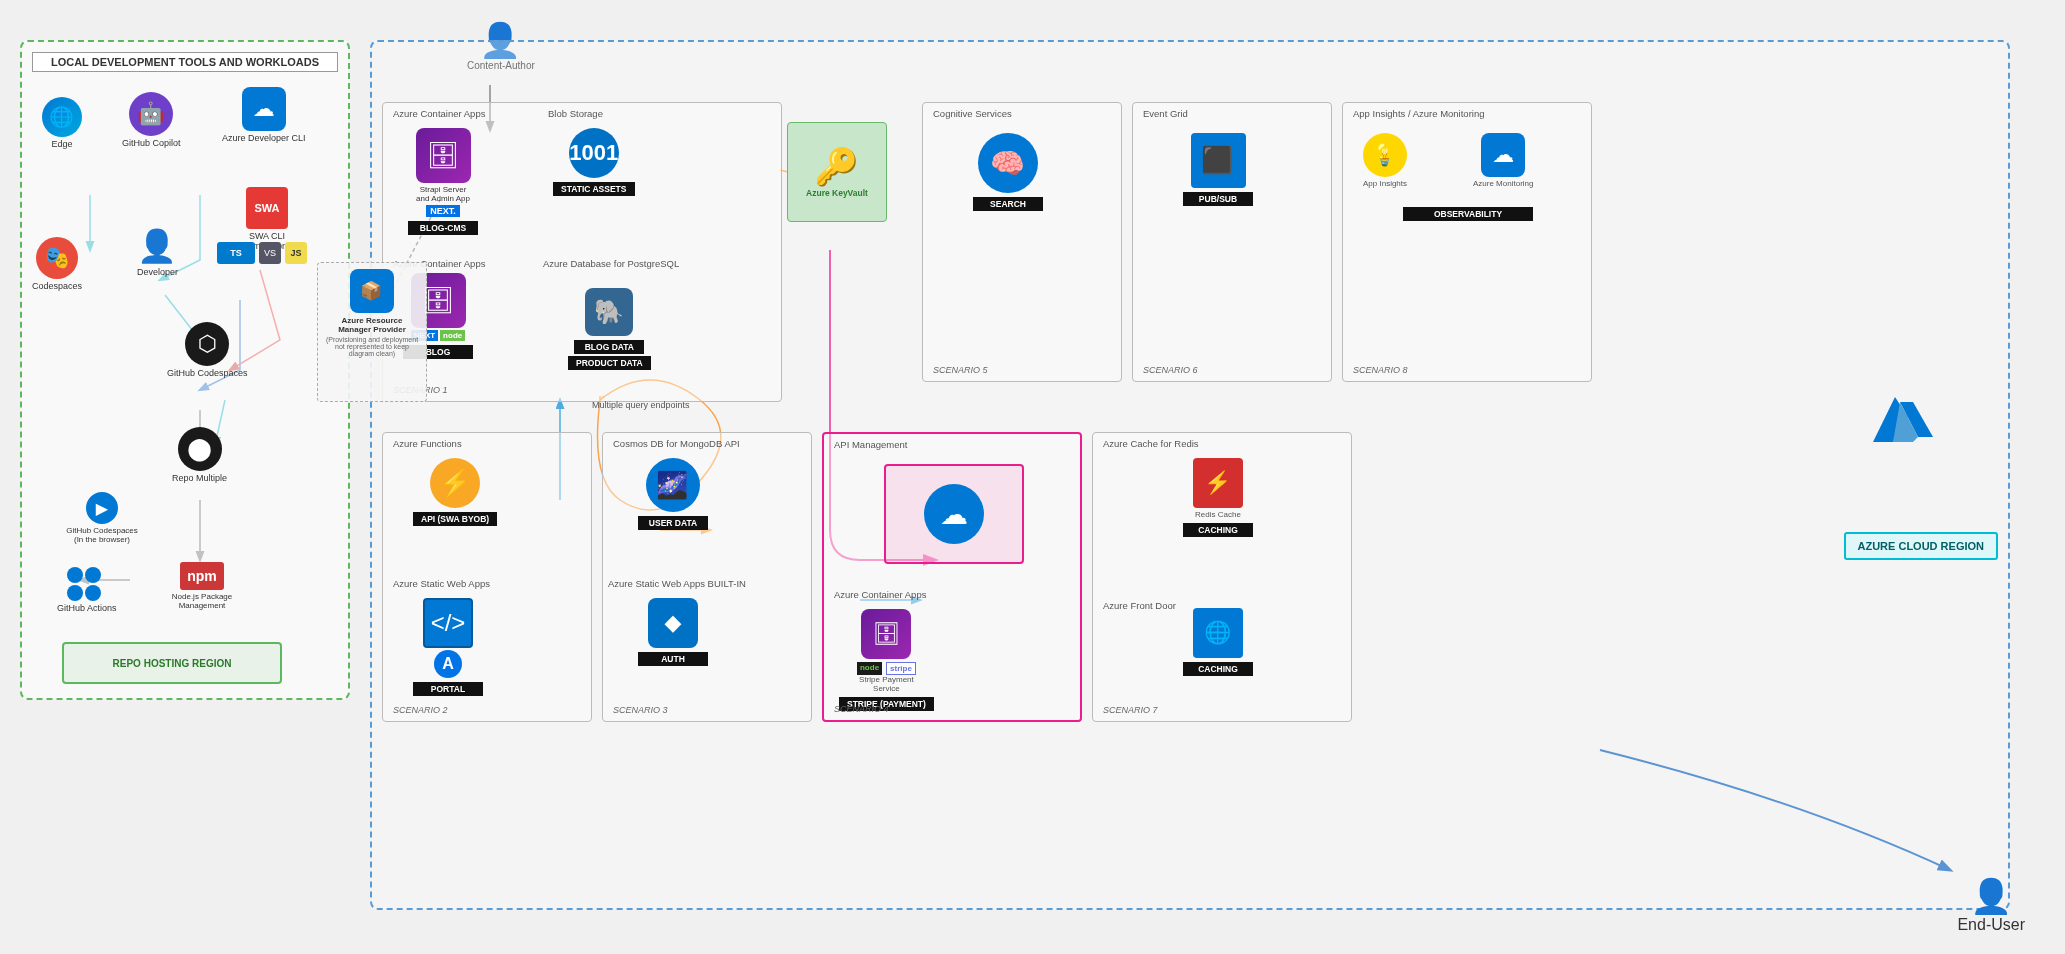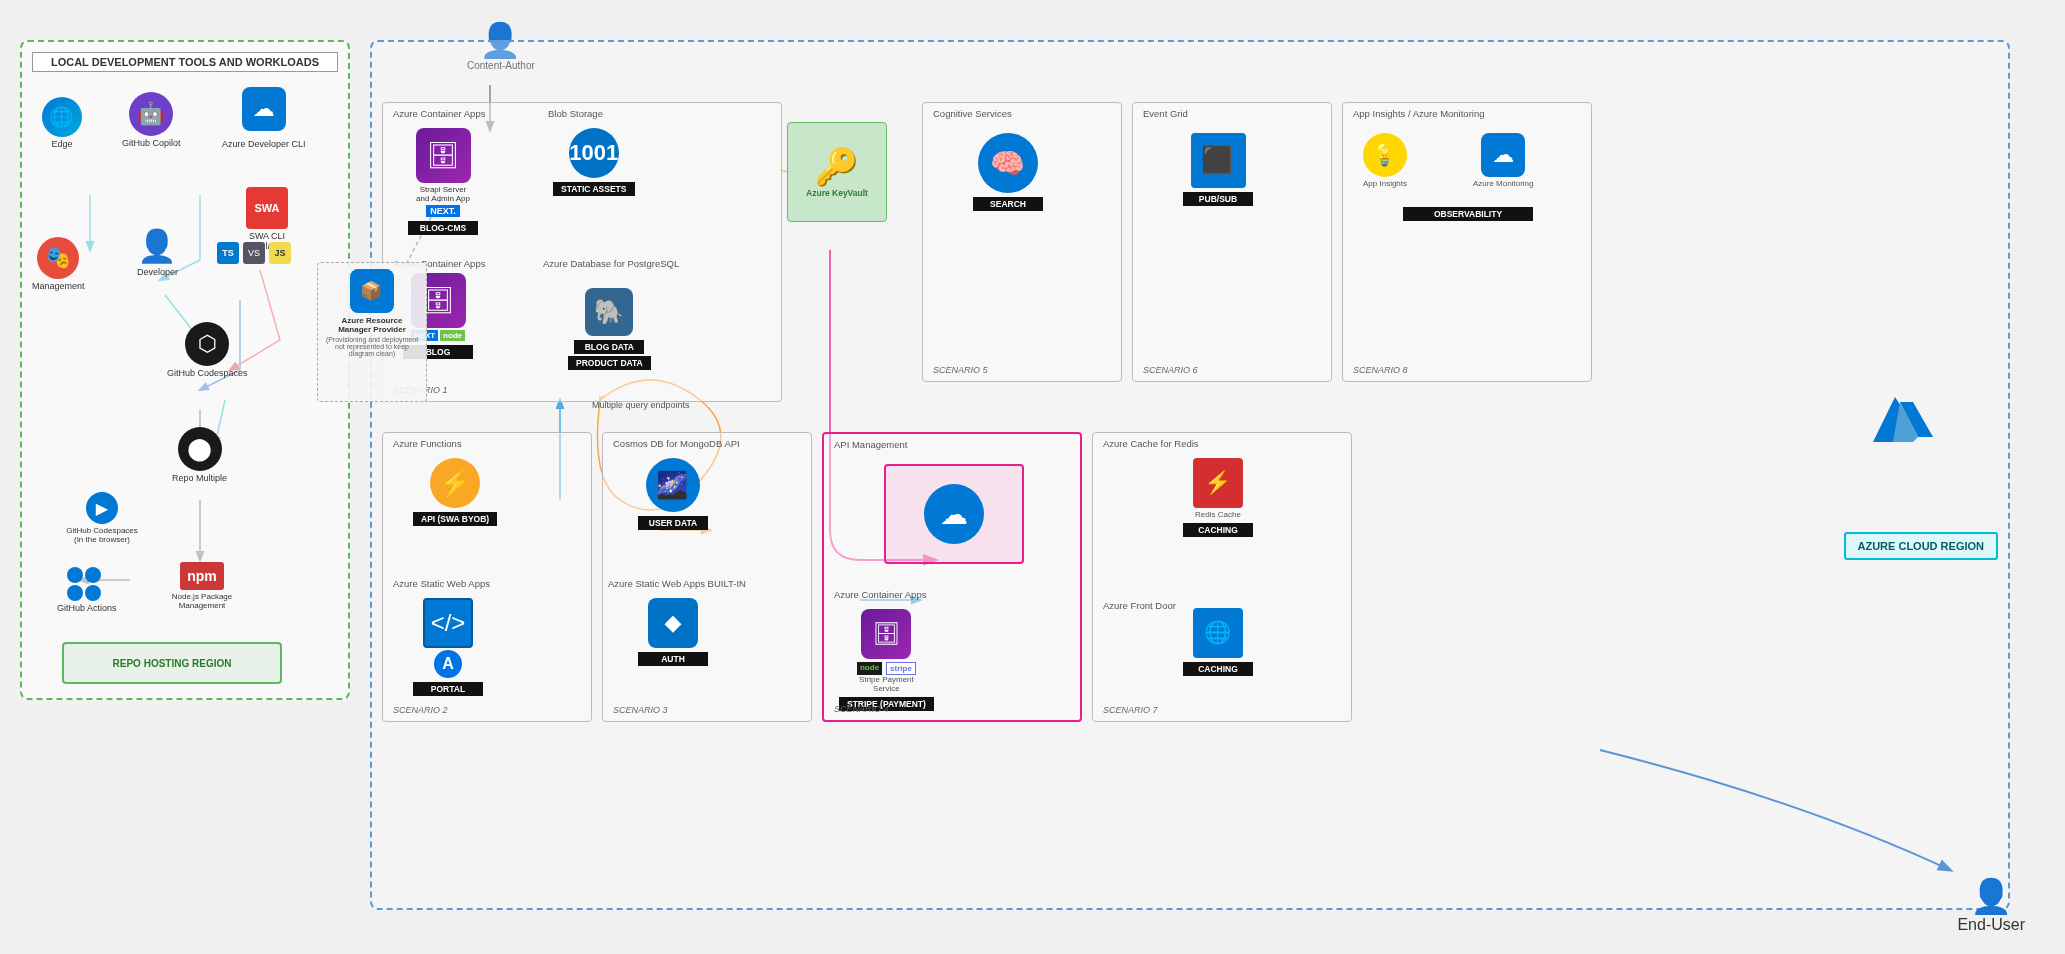--- a/index.html
+++ b/index.html
@@ -177,44 +177,44 @@
 
     
     <div style="position:absolute; left:100px; top:50px; display:flex; flex-direction:column; align-items:center;">
       <div style="width:44px;height:44px;background:#6e40c9;border-radius:50%;display:flex;align-items:center;justify-content:center;font-size:22px;color:#fff;">🤖</div>
       <div style="font-size:9px;color:#333;margin-top:2px;text-align:center;">GitHub Copilot</div>
     </div>
 
     
     <div style="position:absolute; left:200px; top:45px; display:flex; flex-direction:column; align-items:center;">
       <div style="width:44px;height:44px;background:#0078d4;border-radius:8px;display:flex;align-items:center;justify-content:center;font-size:22px;color:#fff;">☁</div>
-      <div style="font-size:9px;color:#333;margin-top:8px;text-align:center;">Azure Developer CLI</div>
+      <div style="font-size:9px;color:#333;margin-top:2px;text-align:center;">Azure Developer CLI</div>
     </div>
 
     
     <div style="position:absolute; left:210px; top:145px; display:flex; flex-direction:column; align-items:center;">
       <div style="width:42px;height:42px;background:#e53935;border-radius:4px;display:flex;align-items:center;justify-content:center;font-size:11px;font-weight:bold;color:#fff;">SWA</div>
       <div style="font-size:9px;color:#333;margin-top:2px;text-align:center;width:70px;">SWA CLI Emulation</div>
     </div>
 
     
     <div style="position:absolute; left:10px; top:195px; display:flex; flex-direction:column; align-items:center;">
       <div style="width:42px;height:42px;background:#e74c3c;border-radius:50%;display:flex;align-items:center;justify-content:center;font-size:22px;color:#fff;">🎭</div>
-      <div style="font-size:9px;color:#333;margin-top:2px;">Management</div>
+      <div style="font-size:9px;color:#333;margin-top:2px;">Codespaces</div>
     </div>
 
     
     <div style="position:absolute; left:115px; top:185px; display:flex; flex-direction:column; align-items:center;">
       <div style="font-size:32px;color:#555;">👤</div>
       <div style="font-size:9px;color:#333;margin-top:2px;">Developer</div>
     </div>
 
     
     <div style="position:absolute; left:195px; top:200px; display:flex; gap:4px;">
-      <div style="width:22px;height:22px;background:#007acc;border-radius:3px;display:flex;align-items:center;justify-content:center;font-size:9px;font-weight:bold;color:#fff;">TS</div>
+      <div style="width:38px;height:22px;background:#007acc;border-radius:3px;display:flex;align-items:center;justify-content:center;font-size:9px;font-weight:bold;color:#fff;">TS</div>
       <div style="width:22px;height:22px;background:#556;border-radius:3px;display:flex;align-items:center;justify-content:center;font-size:9px;color:#fff;">VS</div>
       <div style="width:22px;height:22px;background:#f0db4f;border-radius:3px;display:flex;align-items:center;justify-content:center;font-size:9px;font-weight:bold;color:#333;">JS</div>
     </div>
 
     
     <div style="position:absolute; left:145px; top:280px; display:flex; flex-direction:column; align-items:center;">
       <div style="width:44px;height:44px;background:#1a1a1a;border-radius:50%;display:flex;align-items:center;justify-content:center;font-size:22px;color:#fff;">⬡</div>
       <div style="font-size:9px;color:#333;margin-top:2px;text-align:center;">GitHub Codespaces</div>
     </div>
 

